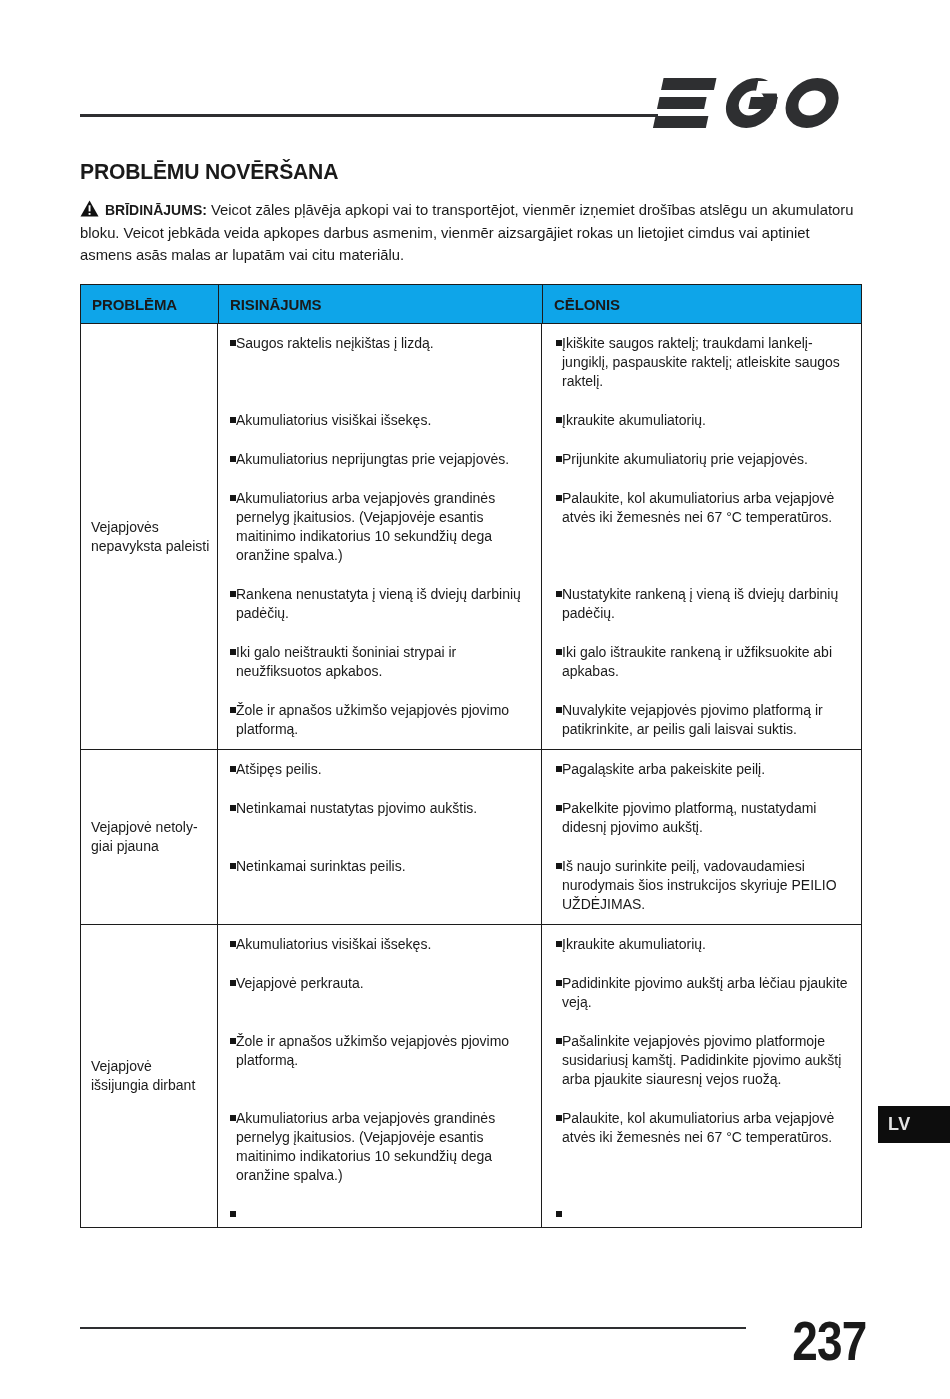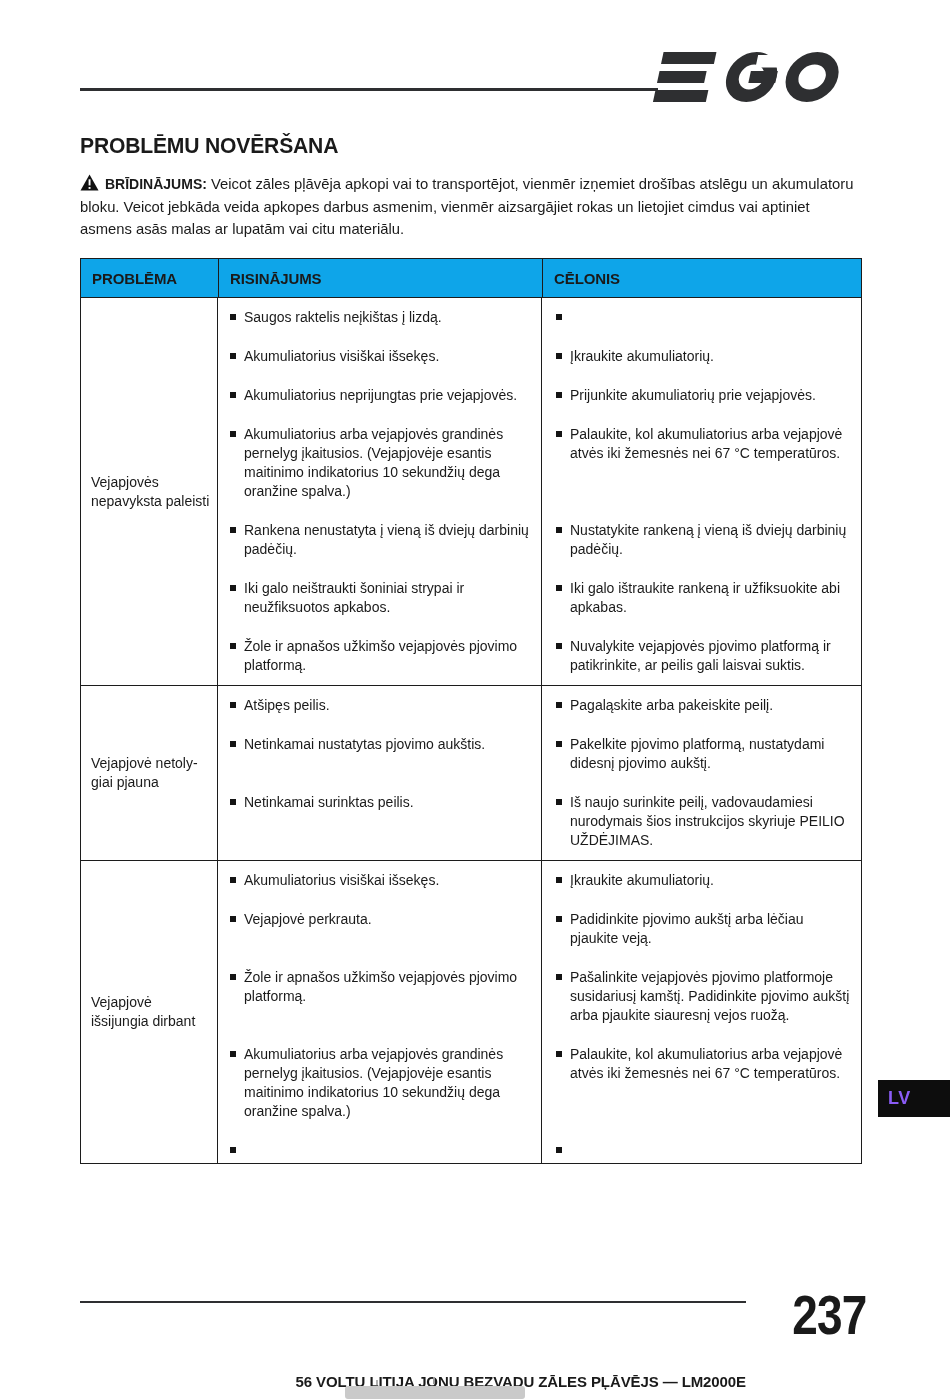--- a/index.html
+++ b/index.html
@@ -4,21 +4,21 @@
 <style>
   * { margin:0; padding:0; box-sizing:border-box; }
   html,body { background:#ffffff; }
   body {
     width:950px; height:1399px;
     font-family:"Liberation Sans", sans-serif;
     color:#1a1a1a;
     position:relative;
     overflow:hidden;
   }
-  .page { position:relative; width:950px; height:1054px; background:#fff; }
+  .page { position:relative; width:950px; height:1054px; background:#fff;margin-top:26px; }
 
   
   .top-rule { position:absolute; left:80px; top:88px; width:578px; height:3px; background:#2e2f31; }
   .logo { position:absolute; left:650px; top:52px; width:210px; height:52px; }
 
   
   .page-title {
     position:absolute; left:80px; top:133px;
     font-size:22px; font-weight:bold; letter-spacing:-0.2px;
     transform:scaleX(0.96); transform-origin:left;
@@ -48,29 +48,29 @@
 
   .group { display:grid; grid-template-columns:137px 1fr; }
   .group + .group { border-top:1px solid #1c1c1c; }
 
   .problem-cell {
     border-right:1px solid #1c1c1c;
     display:flex; align-items:center;
     padding:10px 6px 10px 10px;
   }
   .pair { display:grid; grid-template-columns:324px 1fr; }
-  .cause, .solution { display:flex; gap:8px; align-items:flex-start; }
+  .cause, .solution { display:flex; align-items:flex-start; }
   .cause   { border-right:1px solid #1c1c1c; padding:10px 8px 10px 12px; }
   .solution{ padding:10px 10px 10px 14px; }
   .sq { flex:0 0 auto; width:6px; height:6px; background:#141414; margin-top:6px; }
 
   
   .lv-tab {
     position:absolute; right:0; top:1080; width:72px; height:37px;
-    background:#0d0d0d; color:#8b5cf6;
+    background:#0d0d0d; color:#e5e5e5;
     display:flex; align-items:center; padding-left:10px;
     font-weight:bold; font-size:18px; letter-spacing:0.5px;
     top:1080px;
   }
 
   
   .footer-rule { position:absolute; left:80px; top:1301px; width:666px; height:2px; background:#2e2f31; }
   .footer-text {
     position:absolute; left:80px; top:1373px; width:666px;
     text-align:right; font-weight:bold; font-size:15px; letter-spacing:-0.1px;
@@ -133,20 +133,21 @@
         <span>Vejapjovės nepavyksta paleisti</span>
       </div>
       <div class="pairs">
         <div class="pair">
           <div class="cause">
               <span class="sq"></span>
               <span>Saugos raktelis neįkištas į lizdą.</span>
             </div>
           <div class="solution">
               <span class="sq"></span>
+              <span>Įkiškite saugos raktelį; traukdami lankelį-jungiklį, paspauskite raktelį; atleiskite saugos raktelį.</span>
             </div>
         </div>
         <div class="pair">
           <div class="cause">
               <span class="sq"></span>
               <span>Akumuliatorius visiškai išsekęs.</span>
             </div>
           <div class="solution">
               <span class="sq"></span>
               <span>Įkraukite akumuliatorių.</span>

